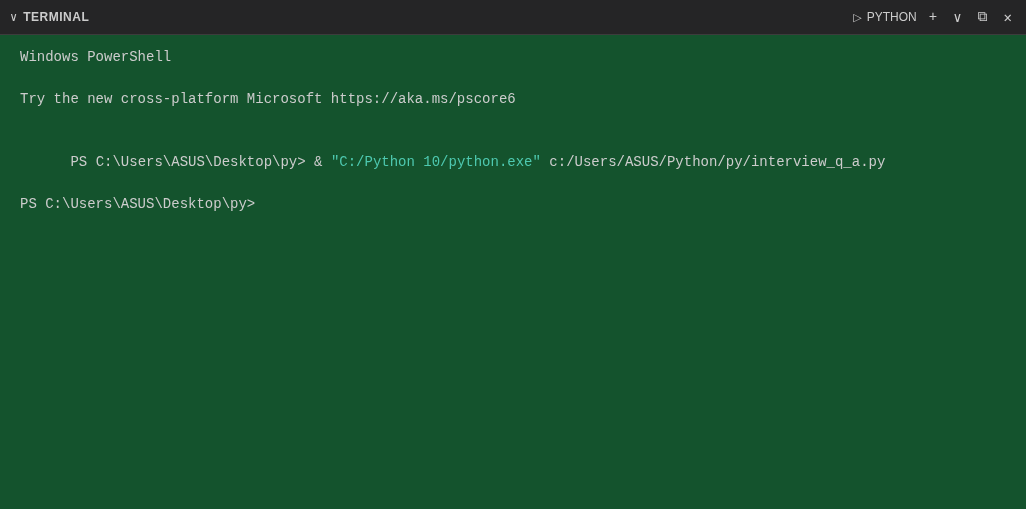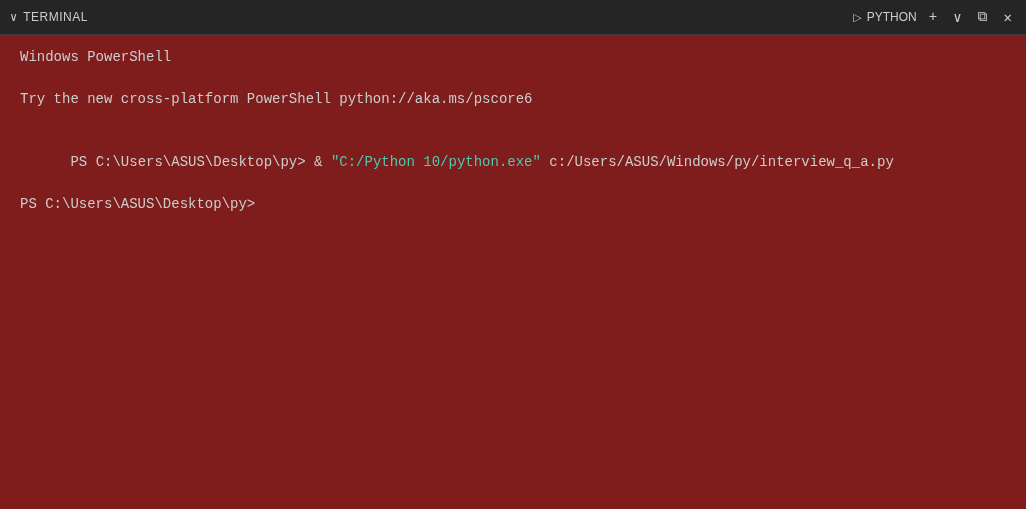--- a/index.html
+++ b/index.html
@@ -42,21 +42,21 @@
 
     .chevron-icon {
       color: #cccccc;
       font-size: 12px;
     }
 
     .terminal-title {
       color: #cccccc;
       font-size: 12px;
       font-family: -apple-system, BlinkMacSystemFont, 'Segoe UI', sans-serif;
-      font-weight: 400;
+      font-weight: 700;
       letter-spacing: 0.5px;
     }
 
     .terminal-header-right {
       display: flex;
       align-items: center;
       gap: 8px;
     }
 
     .python-badge {
@@ -78,21 +78,21 @@
       font-size: 14px;
       cursor: pointer;
       padding: 2px 4px;
       display: flex;
       align-items: center;
       justify-content: center;
     }
 
     .terminal-body {
       flex: 1;
-      background-color: #7f1d1d;
+      background-color: #14532d;
       padding: 12px 20px;
       overflow-y: auto;
       color: #cccccc;
       font-size: 14px;
       line-height: 1.5;
     }
 
     .line {
       white-space: pre-wrap;
       word-break: break-all;
@@ -136,21 +136,21 @@
       </div>
       <div class="header-icon-btn">
         <span>✕</span>
       </div>
     </div>
   </div>
 
   <div class="terminal-body">
     <div class="line text-white">Windows PowerShell</div>
     <div class="blank-line"></div>
-    <div class="line text-white">Try the new cross-platform PowerShell python://aka.ms/pscore6</div>
+    <div class="line text-white">Try the new cross-platform Microsoft https://aka.ms/pscore6</div>
     <div class="blank-line"></div>
     <div class="line">
-      <span class="text-white">PS C:\Users\ASUS\Desktop\py&gt; </span><span class="text-white">&amp; </span><span class="cmd-cyan">"C:/Python 10/python.exe"</span><span class="text-white"> c:/Users/ASUS/Windows/py/interview_q_a.py</span>
+      <span class="text-white">PS C:\Users\ASUS\Desktop\py&gt; </span><span class="text-white">&amp; </span><span class="cmd-cyan">"C:/Python 10/python.exe"</span><span class="text-white"> c:/Users/ASUS/Python/py/interview_q_a.py</span>
     </div>
     <div class="line text-white">PS C:\Users\ASUS\Desktop\py&gt;</div>
   </div>
 
 </div>
 
 </body></html>

